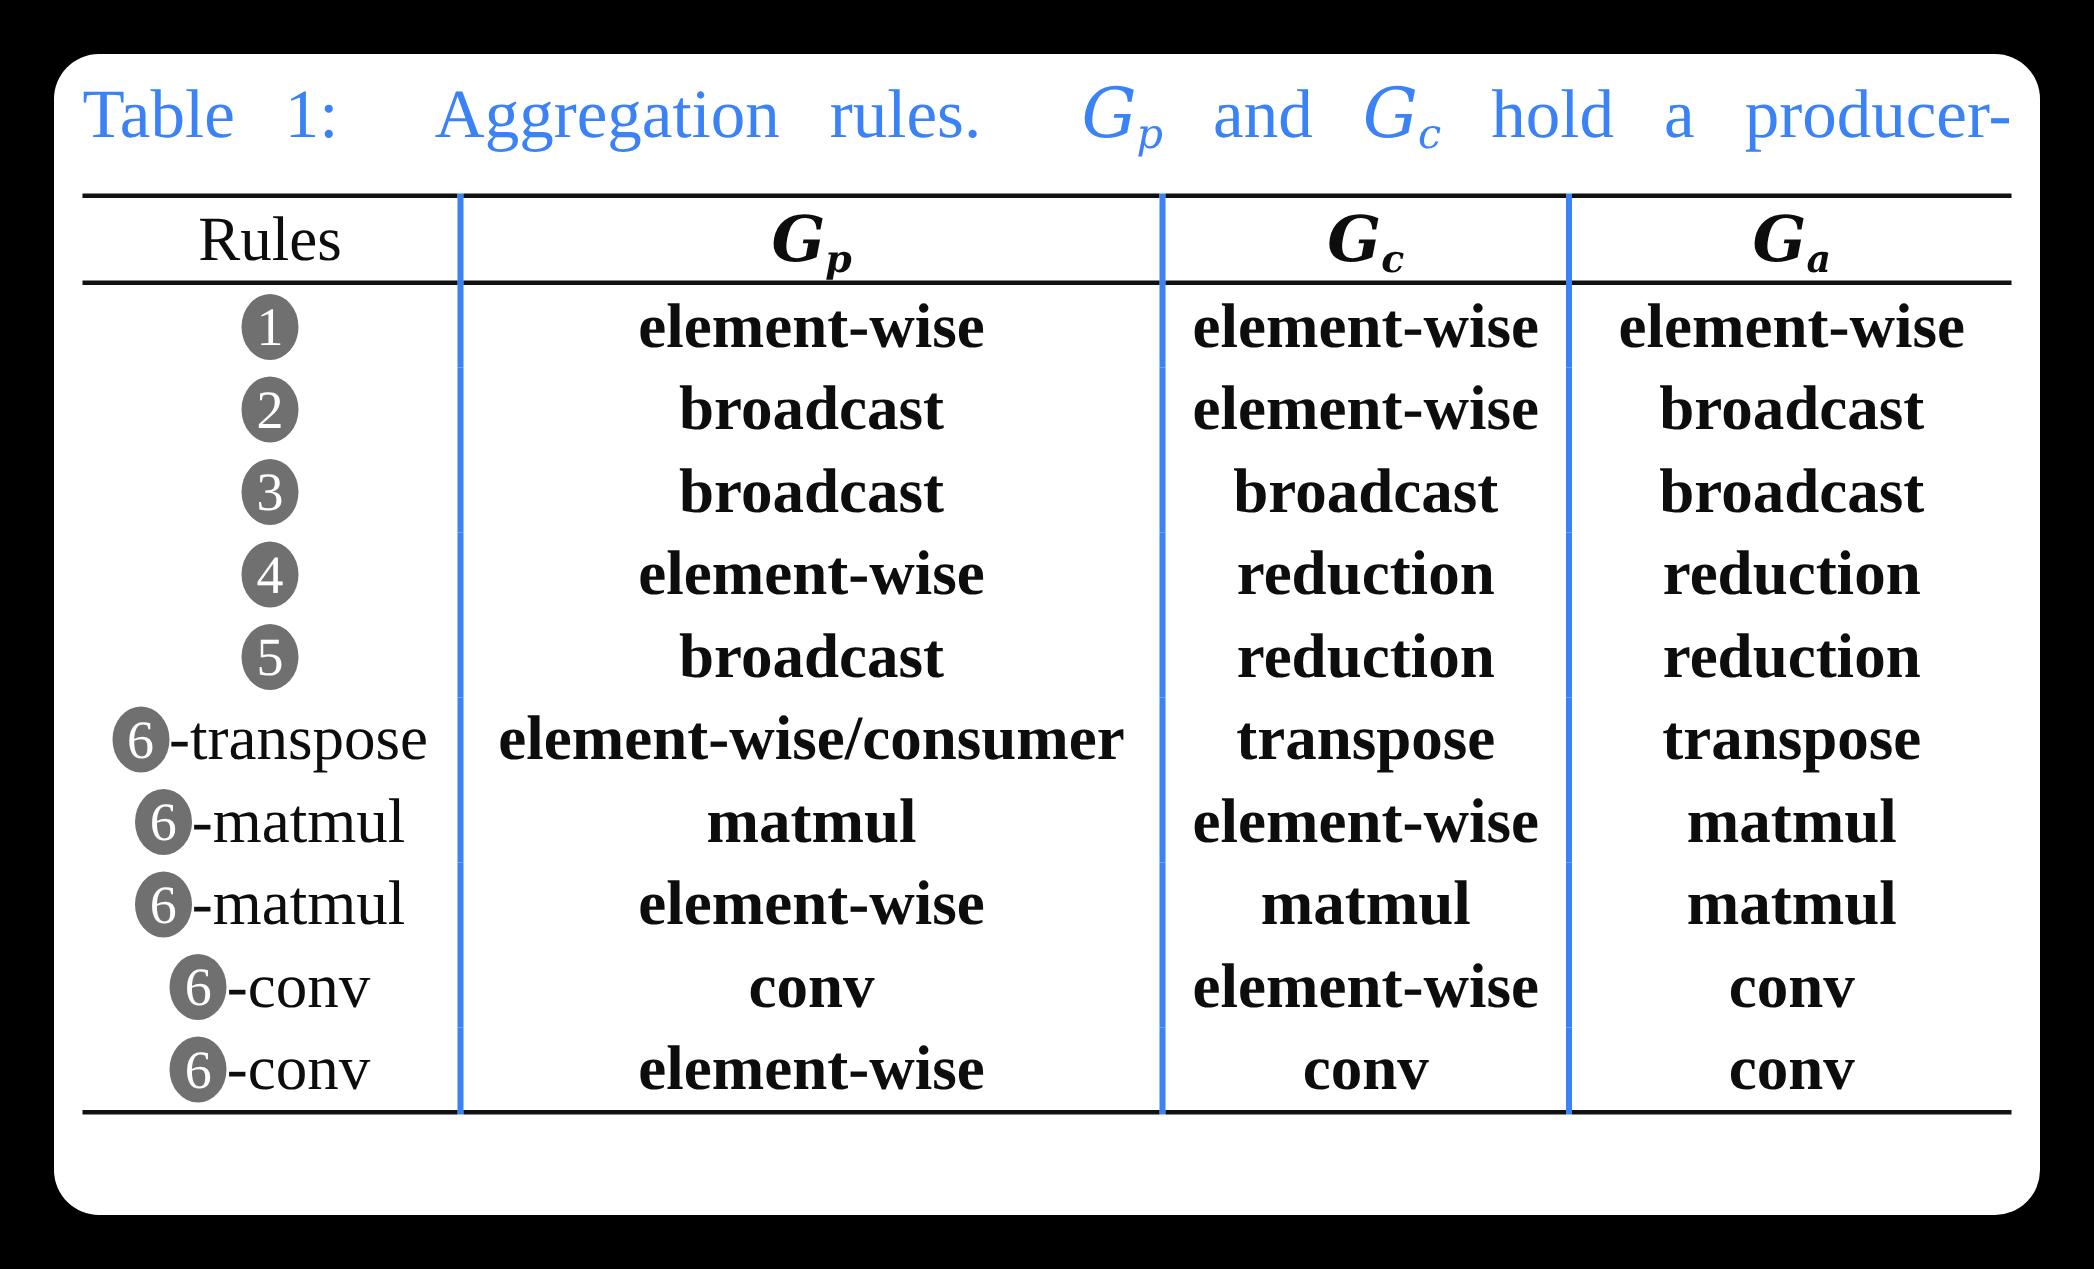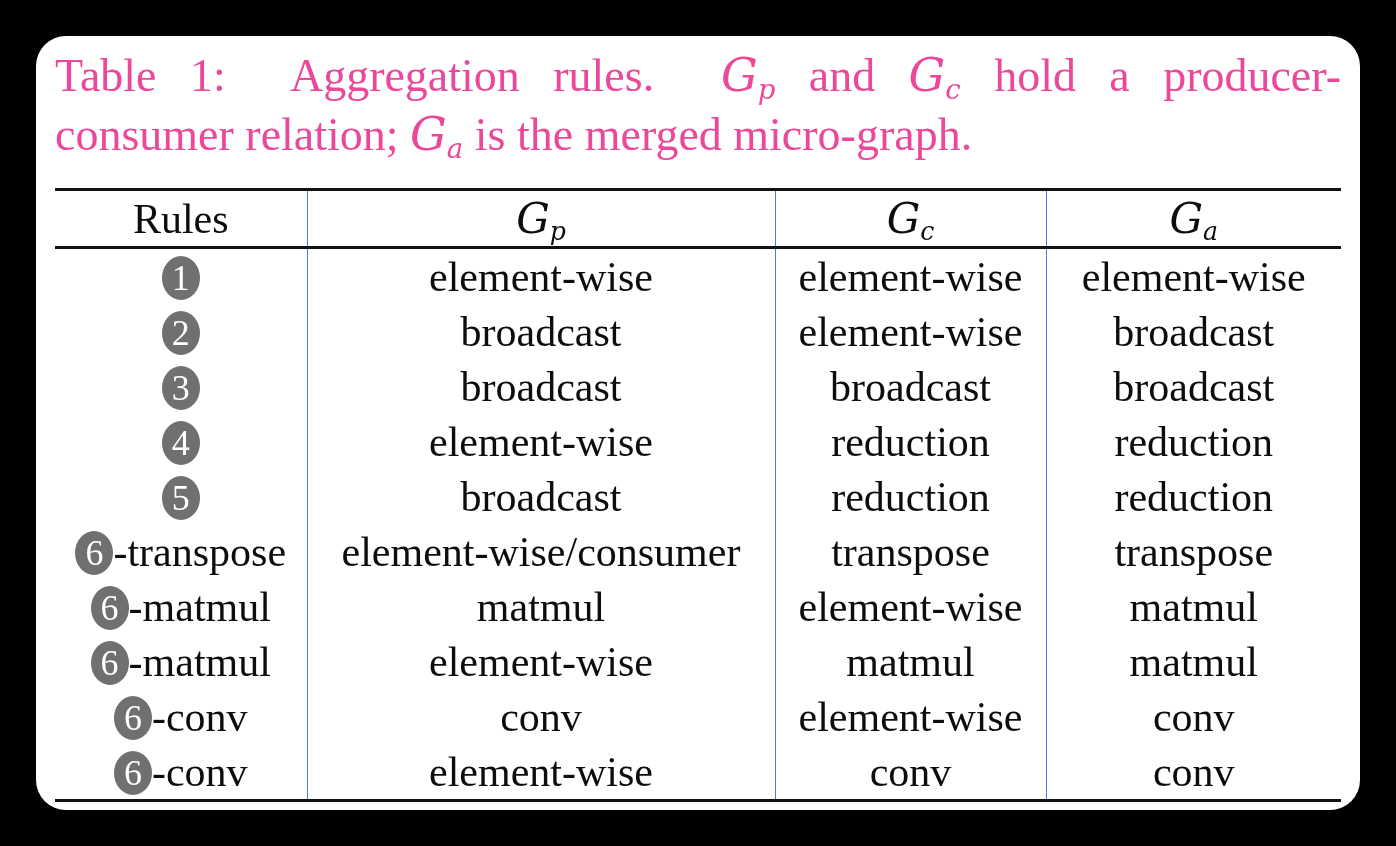--- a/index.html
+++ b/index.html
@@ -26,21 +26,21 @@
     background: #ffffff;
     border-radius: 30px;
     box-sizing: border-box;
     padding: 10px 19px 0 19px;
     color: #0d0d0d;
   }
   
   .caption {
     font-size: 46px;
     line-height: 58px;
-    color: #ec4899;
+    color: #3b82f6;
     width: 1286px;
   }
   .cap-line1 {
     text-align: justify;
     text-align-last: justify;
     white-space: nowrap;
   }
   .cap-line1 > span { white-space: normal; }
   .cap-line2 { text-align: left; }
   .mcal {
@@ -70,21 +70,22 @@
     height: 55px;
     padding: 0;
     overflow: hidden;
     white-space: nowrap;
     font-weight: normal;
   }
   .rules-table thead th {
     border-bottom: 3px solid #111111;
   }
   .rules-table th + th, .rules-table td + td {
-    border-left: 1px solid #3b82f6;
+    border-left: 4px solid #3b82f6;
+    font-weight: bold;
   }
   .badge {
     display: inline-block;
     width: 38px;
     height: 44px;
     border-radius: 50%;
     background: #707070;
     color: #ffffff;
     font-size: 36px;
     line-height: 45px;
@@ -95,21 +96,20 @@
   .rule-suffix { letter-spacing: 0; }
 </style>
 </head>
 <body>
 
 <div class="stage">
   <div class="card">
 
     <div class="caption">
       <div class="cap-line1"><span>Table 1:&nbsp; Aggregation rules.&nbsp; </span><span><span class="mcal">G</span><sub class="msub">p</sub></span><span> and </span><span><span class="mcal">G</span><sub class="msub">c</sub></span><span> hold a producer-</span></div>
-      <div class="cap-line2"><span>consumer relation; </span><span class="mcal">G</span><sub class="msub">a</sub><span> is the merged micro-graph.</span></div>
     </div>
 
     <table class="rules-table">
       <colgroup>
         <col style="width:252px">
         <col style="width:468px">
         <col style="width:271px">
         <col style="width:295px">
       </colgroup>
       <thead>

